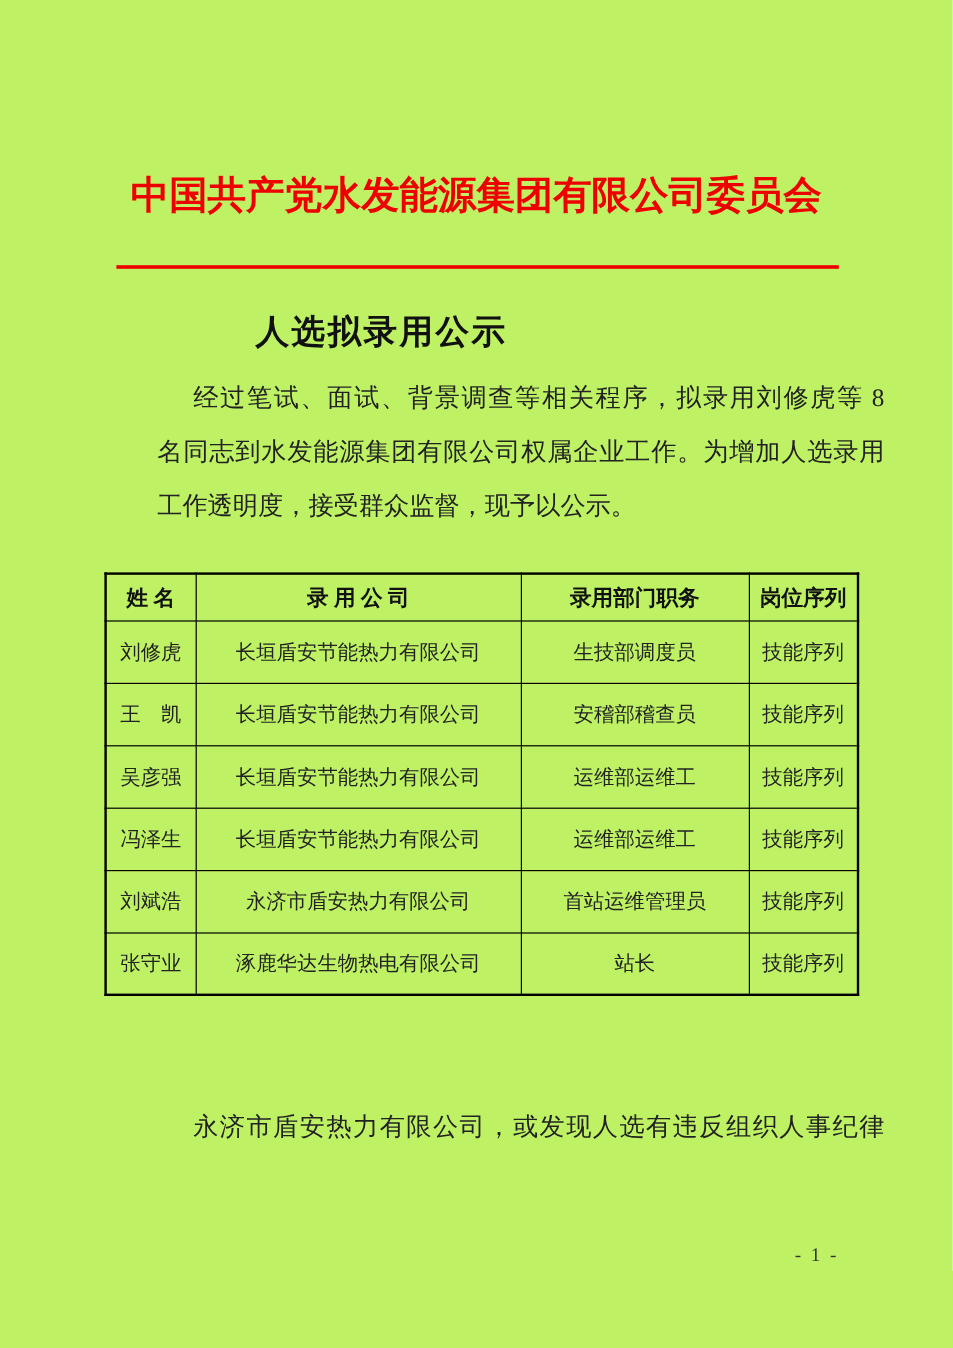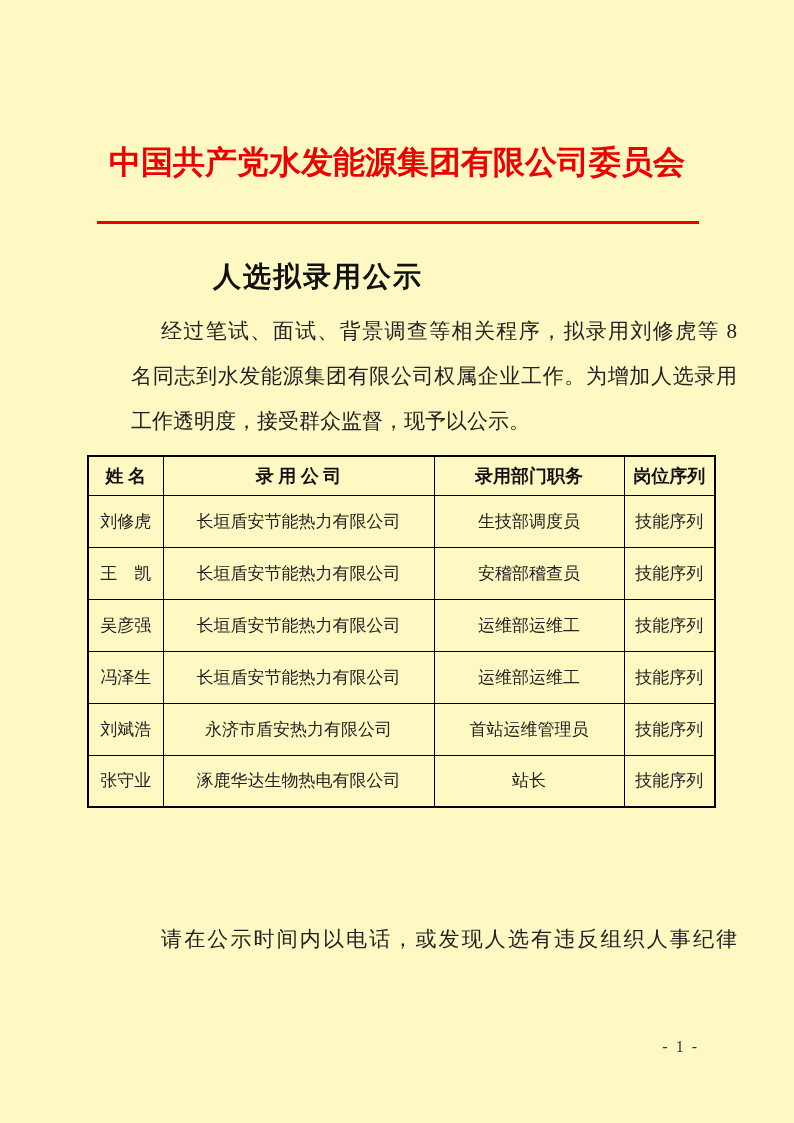--- a/index.html
+++ b/index.html
@@ -1,21 +1,21 @@
 <!DOCTYPE html>
 <html><head>
 <meta charset="utf-8">
 <style>
   * { margin: 0; padding: 0; box-sizing: border-box; }
   html, body { background: #ffffff; }
   .page {
     position: relative;
     width: 794px;
     height: 1123px;
-    background: #fef9c3;
+    background: #bef264;
     overflow: hidden;
     font-family: "Liberation Serif", "DejaVu Serif", serif;
     color: #1a1a1a;
   }
   .party-header {
     position: absolute;
     top: 141px;
     left: 0;
     width: 794px;
     text-align: center;
@@ -61,21 +61,21 @@
     white-space: nowrap;
     overflow: hidden;
   }
   .para .line.indent { padding-left: 30px; }
   .para .line.last {
     text-align: left;
     text-align-last: left;
   }
   .announcement-table {
     position: absolute;
-    top: 455px;
+    top: 477px;
     left: 87px;
     width: 627px;
     border-collapse: collapse;
     table-layout: fixed;
     border: 2px solid #000;
   }
   .announcement-table th,
   .announcement-table td {
     border: 1.5px solid #000;
     text-align: center;
@@ -174,18 +174,18 @@
         <tr>
           <td>张守业</td>
           <td>涿鹿华达生物热电有限公司</td>
           <td>站长</td>
           <td>技能序列</td>
         </tr>
       </tbody>
   </table>
 
   <div class="para para-closing">
-    <div class="line indent">请在公示时间内以电话，或发现人选有违反组织人事纪律</div>
+    <div class="line indent">永济市盾安热力有限公司，或发现人选有违反组织人事纪律</div>
   </div>
 
   <div class="page-number">- 1 -</div>
 
 </div>
 
 </body></html>

